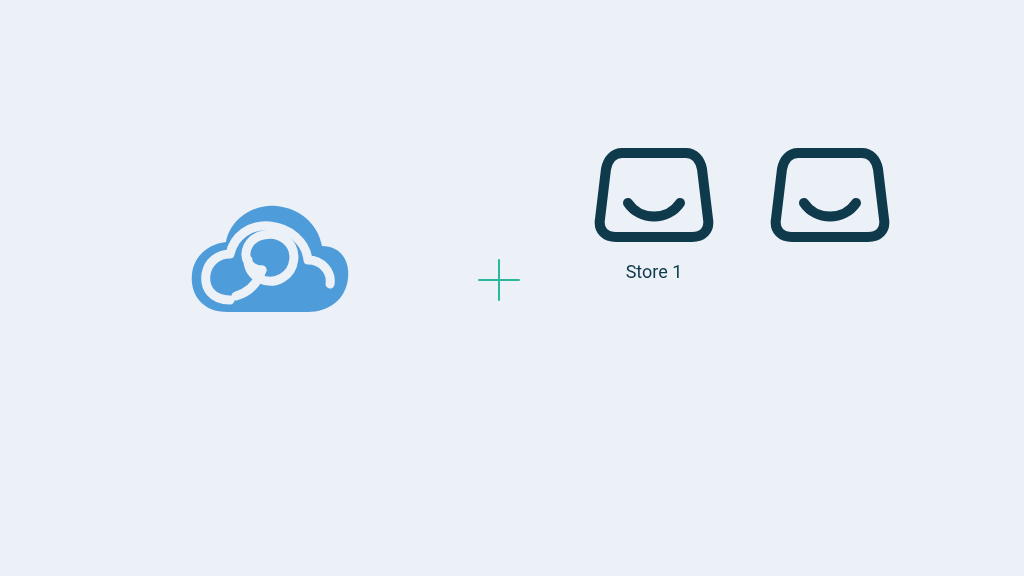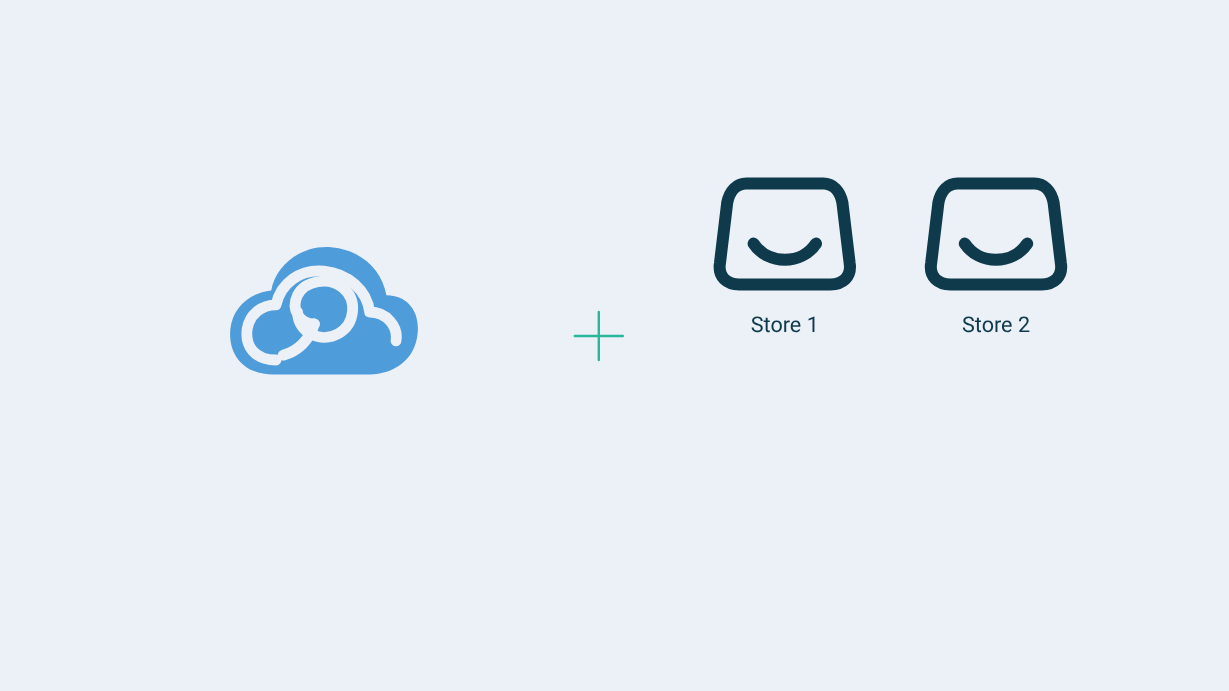--- a/index.html
+++ b/index.html
@@ -129,17 +129,16 @@
           L114 74
           C 116 86 108 92 98 92
           L22 92
           C 12 92 4 86 6 74
           L12 24
           C 14 14 20 8 28 8 Z"></path>
         <path fill="none" stroke="#0E3A4C" stroke-width="10" stroke-linecap="round" d="
           M34 58 C 46 76 74 76 86 58"></path>
       </svg>
     </div>
-    <div class="cap">Store 2</div>
   </div>
 
 
 </div>
 
 </body></html>

